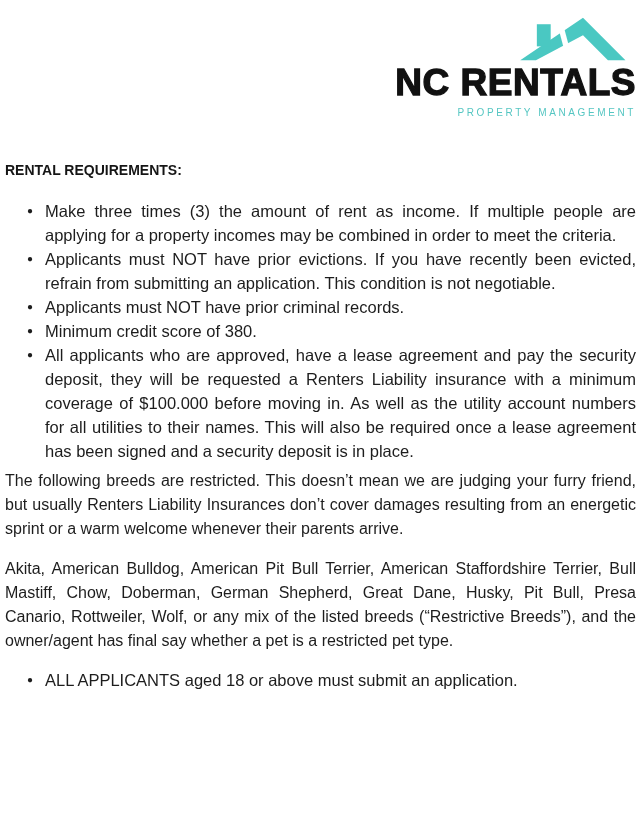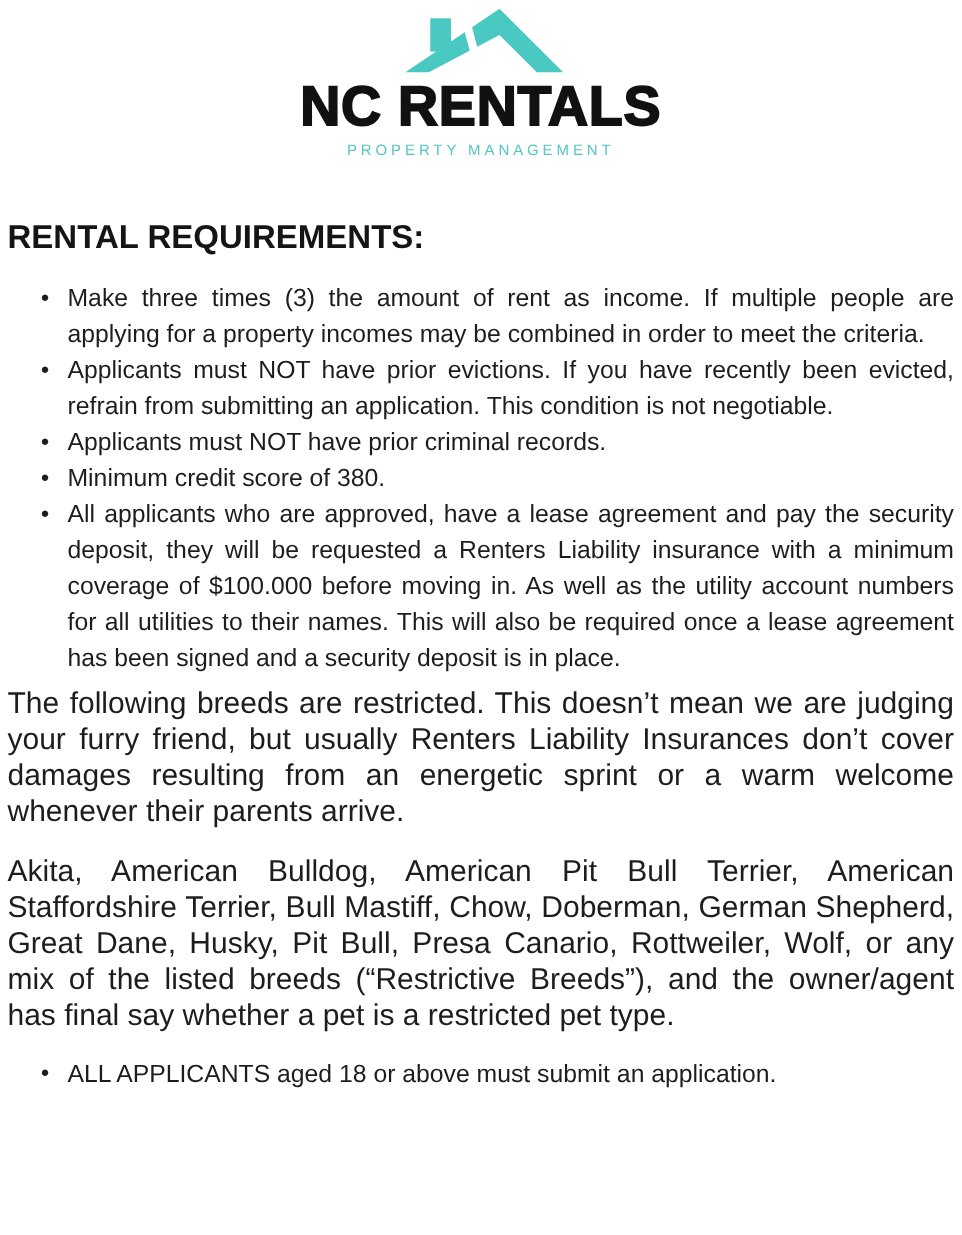--- a/index.html
+++ b/index.html
@@ -8,42 +8,42 @@
     width: 641px;
     height: 823px;
     background: #ffffff;
     font-family: "Liberation Sans", sans-serif;
     color: #1d1d1d;
     overflow: hidden;
     box-sizing: border-box;
     padding: 0 5px;
   }
   
-  .logo-block { text-align: center; padding-top: 3px; }
+  .logo-block { text-align: right; padding-top: 15px; }
   .logo-icon-wrap { height: 48px; line-height: 0; }
   .brand {
     font-size: 37px;
     font-weight: 700;
     letter-spacing: 0.5px;
     color: #111111;
     -webkit-text-stroke: 1.3px #111111;
     line-height: 40px;
     margin-top: 0;
   }
   .tagline {
     font-size: 10px;
     letter-spacing: 2.6px;
     color: #55c6c2;
     line-height: 16px;
     margin-top: 2px;
   }
   
   .doc-heading {
     margin-top: 38px;
-    font-size: 22px;
+    font-size: 14px;
     font-weight: 700;
     line-height: 22px;
     color: #151515;
   }
   ul.bullets {
     list-style: none;
     margin: 18px 0 0 0;
     padding: 0 0 0 40px;
   }
   ul.bullets li {
@@ -56,21 +56,21 @@
     content: "\25CF";
     position: absolute;
     left: -18px;
     top: 0;
     font-size: 10px;
     line-height: 24px;
     color: #1d1d1d;
   }
   p.para {
     margin: 0;
-    font-size: 20px;
+    font-size: 16px;
     line-height: 24px;
     text-align: justify;
   }
   p.para.first { margin-top: 6px; }
   p.para.second { margin-top: 16px; }
   ul.bullets.footer { margin-top: 15px; }
 </style>
 </head>
 <body>
 

